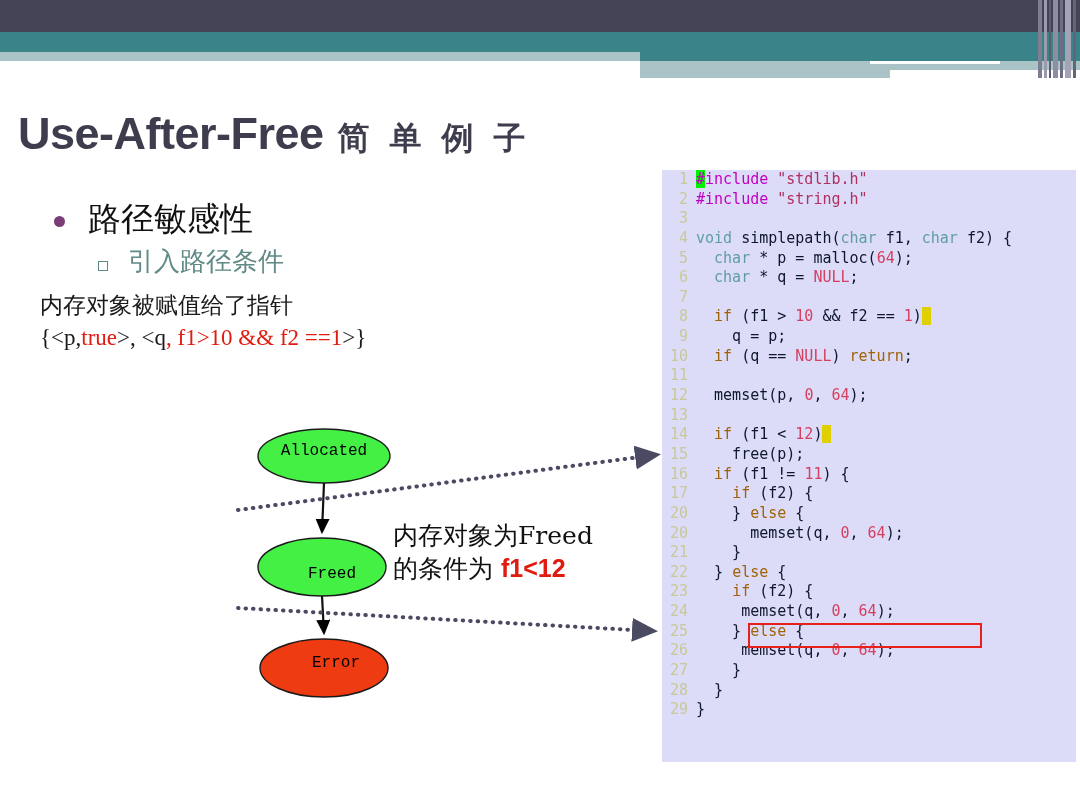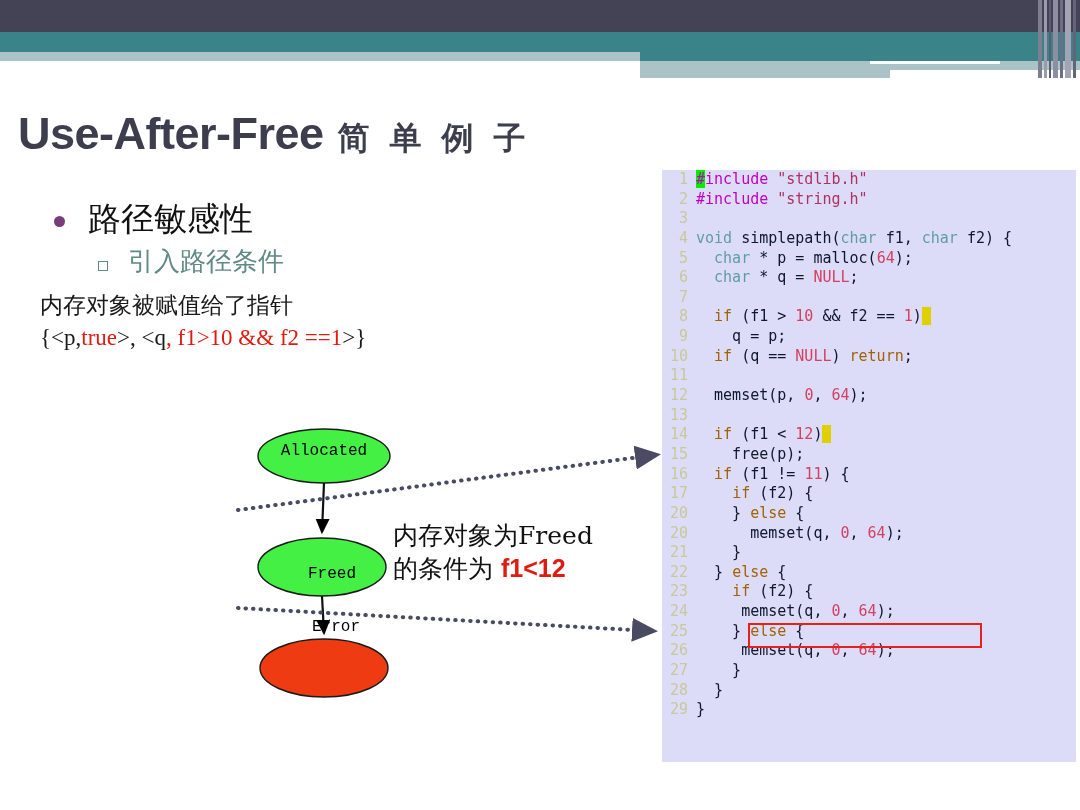--- a/index.html
+++ b/index.html
@@ -170,21 +170,21 @@
     </g>
   <g id="flow-callouts">
       <line x1="238" y1="510" x2="655" y2="455" stroke="#4a4a63" stroke-width="4" stroke-linecap="round" stroke-dasharray="0.5 7" marker-end="url(#arrowDot)"></line>
       <line x1="238" y1="608" x2="652" y2="631" stroke="#4a4a63" stroke-width="4" stroke-linecap="round" stroke-dasharray="0.5 7" marker-end="url(#arrowDot)"></line>
     </g>
 </svg>
 
 <div id="flow-node-labels">
     <div class="node-label" style="left: 258px; top: 443px; width: 132px;">Allocated</div>
     <div class="node-label" style="left: 258px; top: 554px; width: 148px; margin-top: 12px;">Freed</div>
-    <div class="node-label" style="left: 260px; top: 619px; width: 152px;">Error</div>
+    <div class="node-label" style="left: 260px; top: 655px; width: 152px;">Error</div>
   </div>
 
 <div id="freed-note">
   <div>内存对象为Freed</div>
   <div><span>的条件为 </span><span class="red">f1&lt;12</span></div>
 </div>
 
 <div id="code-block">
     <div class="code-row"><span class="ln">1</span><span class="pre hl-green">#</span><span class="pre">include </span><span class="str">"stdlib.h"</span></div>
     <div class="code-row"><span class="ln">2</span><span class="pre">#include </span><span class="str">"string.h"</span></div>

